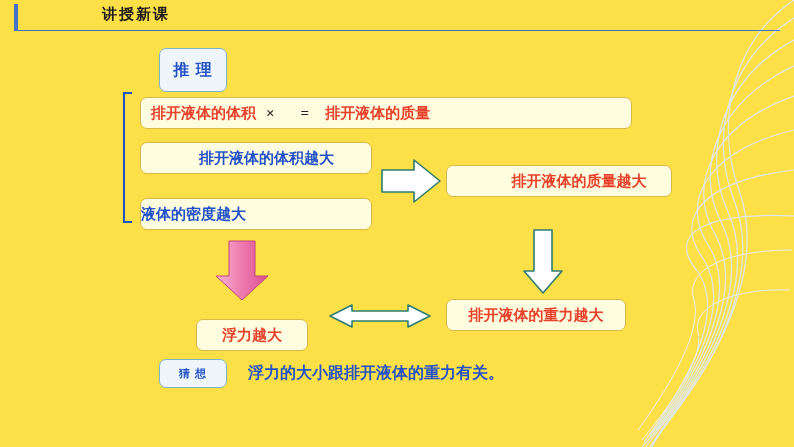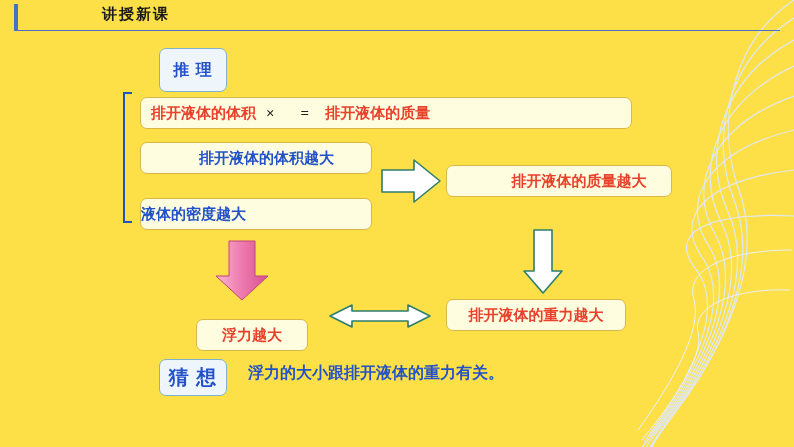--- a/index.html
+++ b/index.html
@@ -171,19 +171,19 @@
   </div>
 
   <div class="box box-yellow" style="left:196px; top:299px; width:112px; height:32px; font-size:15px;margin-top:20px;">
     <span class="t-red">浮力越大</span>
   </div>
 
   <div class="box box-yellow" style="left:446px; top:299px; width:180px; height:32px; font-size:15px;">
     <span class="t-red">排开液体的重力越大</span>
   </div>
 
-  <div class="box box-lightblue" style="left:159px; top:359px; width:68px; height:37px; font-size:20px; letter-spacing:1px;">
+  <div class="box box-lightblue" style="left:159px; top:359px; width:68px; height:29px; font-size:11px; letter-spacing:1px;">
     <span class="t-blue">猜  想</span>
   </div>
 
   <div class="plain-text t-blue" style="left:248px; top:363px; font-size:16px;">浮力的大小跟排开液体的重力有关。</div>
 
 </div>
 
 </body></html>

